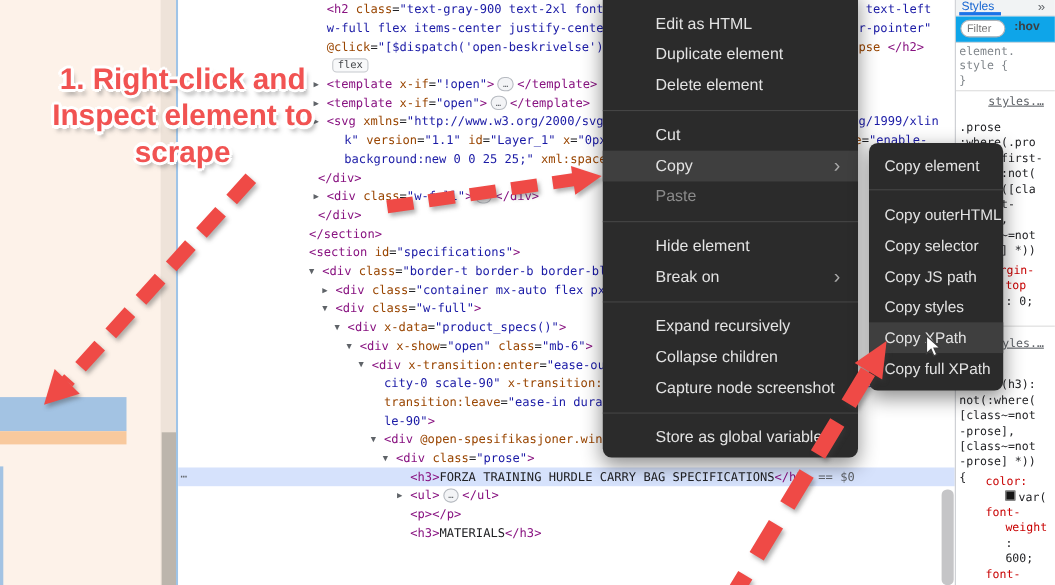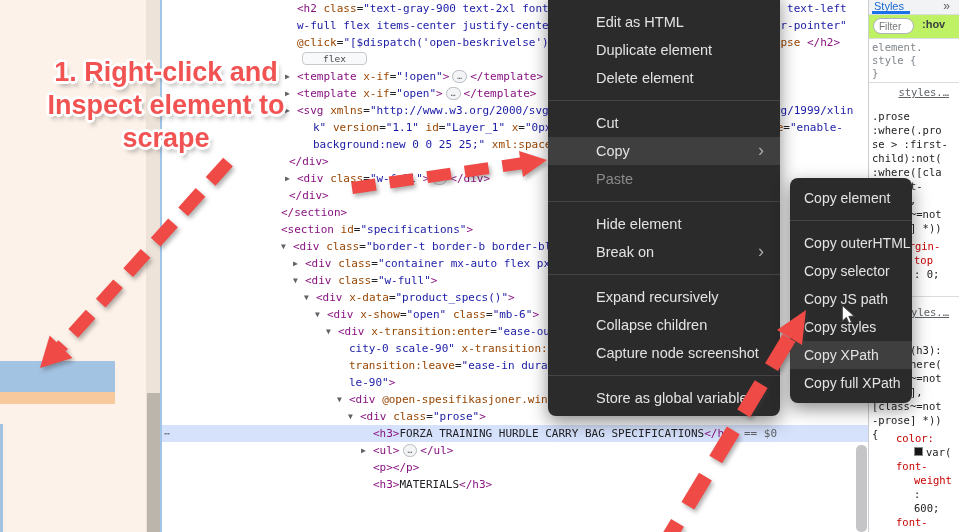--- a/index.html
+++ b/index.html
@@ -21,46 +21,46 @@
   .cl .arr{position:absolute;top:0;font-size:8px;color:#5f6368;line-height:17px;}
   .cl .gut{position:absolute;left:2px;top:0;color:#5f6368;font-size:10px;letter-spacing:-1px;}
   .tag{color:#881280;}
   .attr{color:#994500;}
   .val{color:#1a1aa6;}
   .txt{color:#202124;}
   .gray{color:#5f6368;}
   .pill{display:inline-block;border:1px solid #b6bac0;border-radius:7px;background:#f3f4f6;
         color:#5f6368;font-size:8px;line-height:9px;padding:1px 4px;margin:0 3px;vertical-align:1px;}
   .badge{display:inline-block;border:1px solid #c6c9cd;border-radius:4px;background:#f8f9fa;
-         color:#474a4d;font-size:9.5px;line-height:11px;padding:0 20px;margin-left:5px;vertical-align:1px;}
+         color:#474a4d;font-size:9.5px;line-height:11px;padding:0 4px;margin-left:5px;vertical-align:1px;}
   .el-scroll-thumb{position:absolute;left:856px;top:445px;width:11px;height:87px;background:#c5c5c7;border-radius:5px;}
   
   .styles-panel{position:absolute;left:868px;top:0;width:91px;height:532px;background:#fff;
                 border-left:1px solid #cacdd1;box-sizing:border-box;}
   .sp-tabbar{position:absolute;left:0;top:0;width:91px;height:14px;background:#f1f3f4;border-bottom:1px solid #dadce0;}
   .sp-tab{position:absolute;left:5px;top:0px;font-size:11px;color:#1967d2;}
   .sp-tab-underline{position:absolute;left:3px;top:11px;width:38px;height:2.5px;background:#1a73e8;}
   .sp-more{position:absolute;right:10px;top:-1px;font-size:12px;color:#5f6368;}
-  .sp-toolbar{position:absolute;left:0;top:15px;width:91px;height:23px;border-bottom:1px solid #dadce0;background:#bef264;}
+  .sp-toolbar{position:absolute;left:0;top:15px;width:91px;height:23px;border-bottom:1px solid #dadce0;background:#0ea5e9;}
   .sp-filter{position:absolute;left:4px;top:3px;width:34px;height:14px;border:1px solid #aeb3b9;border-radius:8px;
              font-size:10px;color:#80868b;background:#fff;padding:0 0 0 5px;font-family:"Liberation Sans",sans-serif;}
   .sp-hov{position:absolute;left:53px;top:3px;font-size:11px;font-weight:bold;color:#3c4043;}
   .sp-line{position:absolute;white-space:pre;font-family:"DejaVu Sans Mono",monospace;font-size:10.5px;line-height:13px;}
   .sp-sel{color:#202124;margin-top:10px;}
   .sp-gray{color:#80868b;}
   .sp-prop{color:#c80000;}
   .sp-val{color:#202124;}
   .sp-link{color:#5f6368;text-decoration:underline;}
   .sp-div{position:absolute;left:0;width:91px;height:1px;background:#dcdcdc;}
   .sp-swatch{display:inline-block;width:7px;height:7px;background:#161616;border:1px solid #8a8a8a;margin-right:3px;}
   
   .menu{position:absolute;background:#2b2b2b;box-shadow:0 6px 18px rgba(0,0,0,.45);
         color:#e3e3e3;font-size:14.5px;}
   #ctx-menu{left:548px;top:-8px;width:232px;padding:16px 0 4px 0;border-radius:0 0 8px 8px;}
-  #sub-menu{left:790px;top:130px;width:122px;padding:6px 0;border-radius:8px;font-size:14px;margin-top:48px;}
+  #sub-menu{left:790px;top:130px;width:122px;padding:6px 0;border-radius:8px;font-size:14px;}
   .mi{position:relative;height:28px;line-height:28px;cursor:default;}
   #ctx-menu .mi{padding-left:48px;}
   #sub-menu .mi{padding-left:14px;}
   .mi.hl{background:#3f3f3f;}
   .mi.dis{color:#8b8b8b;}
   .mi .sub-arrow{position:absolute;right:16px;top:-1px;color:#aaa;font-size:18px;}
   .mdiv{height:1px;background:#454545;margin:8px 0;}
   
   .annot{position:absolute;left:8px;top:56px;width:316px;text-align:center;font-weight:bold;
          font-size:27px;line-height:33px;color:#f15352;

